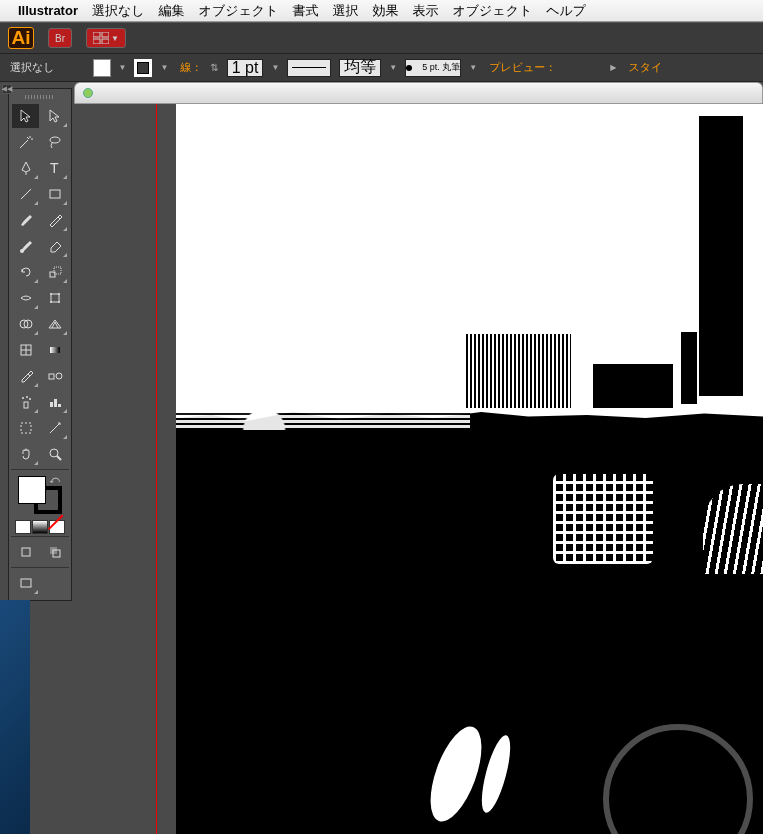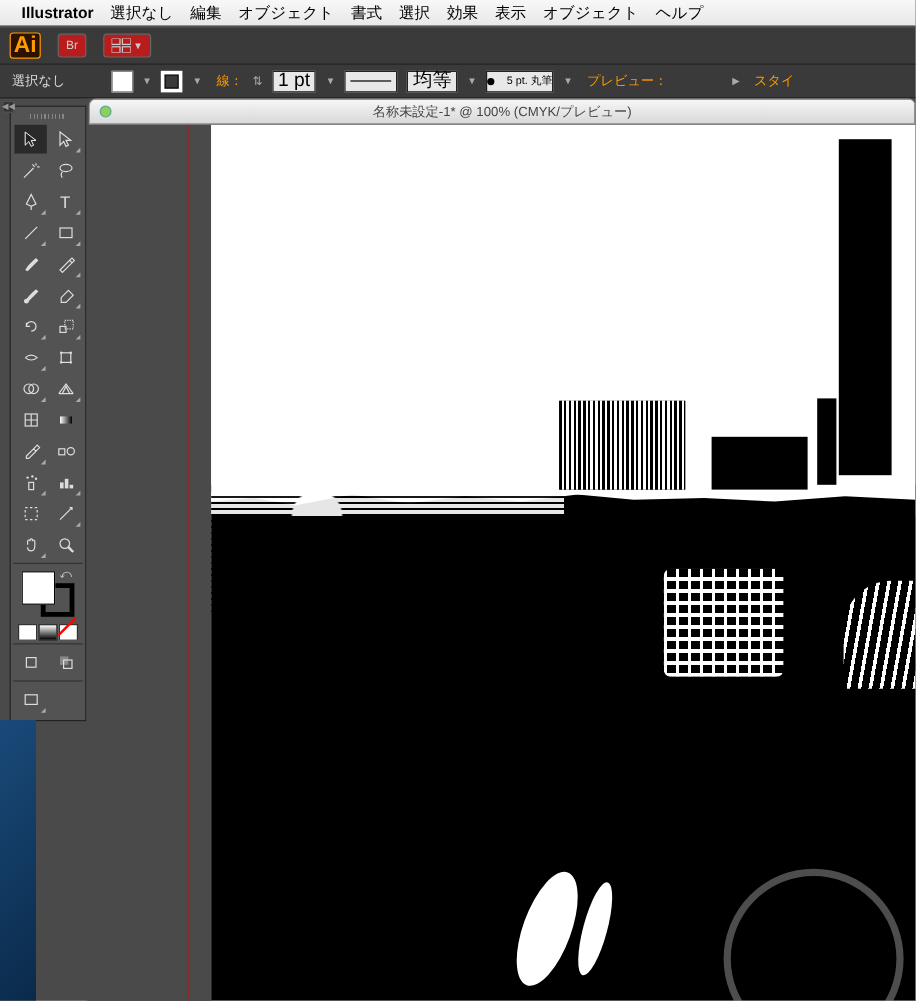--- a/index.html
+++ b/index.html
@@ -394,21 +394,20 @@
           </svg>
           <span class="corner"></span>
         </div>
       <div class="tool-btn"></div>
     </div>
   </div>
 
   <div class="canvas-area">
     <div class="doc-tab">
       <span class="traffic"></span>
-      <span>名称未設定-1* @ 100% (CMYK/プレビュー)</span>
     </div>
     <div class="doc-viewport">
       <div class="guide-v"></div>
       <div class="artboard">
         <div class="art">
           <div class="sky"></div>
           <div class="tower"></div>
           <div class="tower2"></div>
           <div class="bldg1"></div>
           <div class="bldg2"></div>

